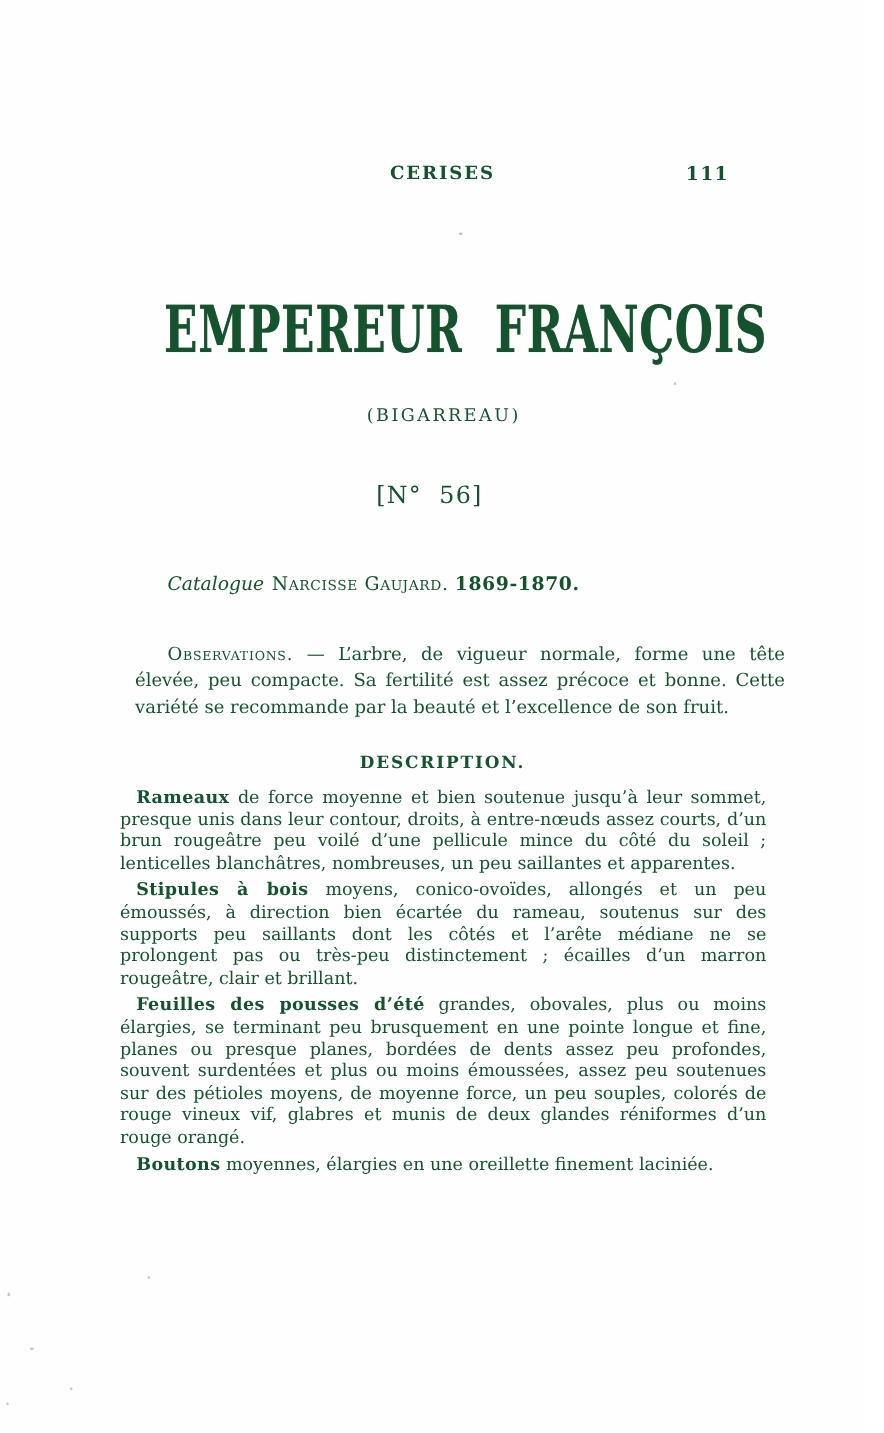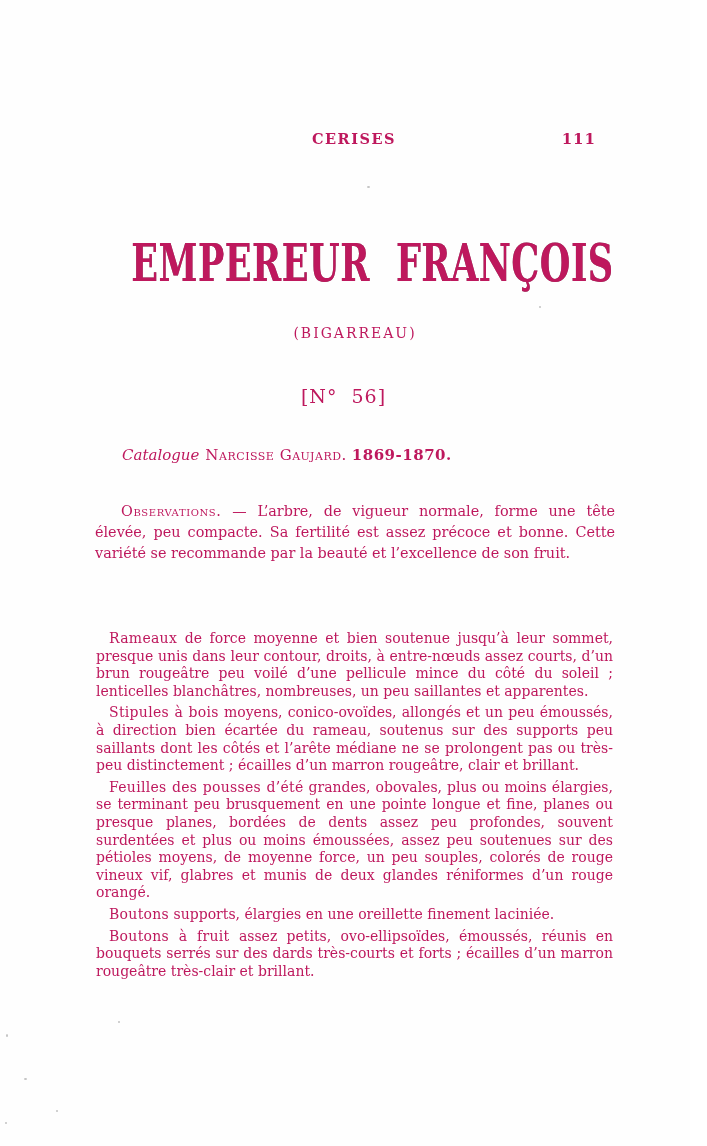--- a/index.html
+++ b/index.html
@@ -6,38 +6,38 @@
     margin: 0;
     padding: 0;
     background: #ffffff;
   }
   .page {
     position: relative;
     width: 690px;
     height: 1146px;
     background: #fefefe;
     font-family: "DejaVu Serif", "Liberation Serif", serif;
-    color: #be185d;
+    color: #14532d;
     overflow: hidden;
   }
   .running-title {
     position: absolute;
     top: 132px;
     left: 97px;
     width: 514px;
     text-align: center;
     font-size: 14.5px;
     letter-spacing: 1.5px;
     font-weight: bold;
     line-height: 1;
   }
   .page-number {
     position: absolute;
     top: 132px;
-    right: 94px;
+    right: 107px;
     font-size: 15px;
     font-weight: bold;
     letter-spacing: 1px;
     line-height: 1;
   }
   .main-title {
     position: absolute;
     top: 238px;
     left: 38px;
     width: 669px;
@@ -71,41 +71,41 @@
     text-align: center;
     font-size: 19px;
     letter-spacing: 1px;
     word-spacing: 7px;
     line-height: 1.2;
   }
   .catalogue {
     position: absolute;
     top: 446px;
     left: 122px;
-    margin: 0;
+    margin: 12px;
     font-size: 15px;
     line-height: 1.2;
   }
   .cat-word { font-style: italic; }
   .cat-name {
     font-variant: small-caps;
     letter-spacing: 0.5px;
     margin-left: 6px;
   }
   .cat-years {
     font-weight: bold;
     margin-left: 5px;
     letter-spacing: 0.5px;
   }
   .observations {
     position: absolute;
     top: 501px;
     left: 95px;
     width: 520px;
-    margin: 0;
+    margin: 13px;
     font-size: 14.4px;
     line-height: 21.2px;
     text-align: justify;
     text-indent: 26px;
   }
   .obs-lead {
     font-variant: small-caps;
     letter-spacing: 0.6px;
   }
   .section-heading {
@@ -126,21 +126,21 @@
     width: 517px;
   }
   .para {
     margin: 0 0 4px 0;
     font-size: 14px;
     line-height: 17.6px;
     text-align: justify;
     text-indent: 13px;
   }
   .para .lead {
-    font-weight: normal;
+    font-weight: bold;
     letter-spacing: 0.3px;
   }
   .speck {
     position: absolute;
     background: #8a8a8a;
     border-radius: 50%;
     opacity: 0.5;
   }
   .sp1 { left: 367px; top: 186px; width: 3px; height: 2px; }
   .sp2 { left: 539px; top: 306px; width: 2px; height: 2px; }
@@ -167,43 +167,41 @@
   <div class="number-label">[N° 56]</div>
 
   <p class="catalogue">
     <span class="cat-word">Catalogue</span><span class="cat-name">Narcisse Gaujard.</span><span class="cat-years">1869-1870.</span>
   </p>
 
   <p class="observations">
     <span class="obs-lead">Observations.</span><span> — L’arbre, de vigueur normale, forme une tête élevée, peu compacte. Sa fertilité est assez précoce et bonne. Cette variété se recommande par la beauté et l’excellence de son fruit.</span>
   </p>
 
+  <div class="section-heading">DESCRIPTION.</div>
 
   <div class="description">
 
     <p class="para">
       <span class="lead">Rameaux</span><span> de force moyenne et bien soutenue jusqu’à leur sommet, presque unis dans leur contour, droits, à entre-nœuds assez courts, d’un brun rougeâtre peu voilé d’une pellicule mince du côté du soleil ; lenticelles blanchâtres, nombreuses, un peu saillantes et apparentes.</span>
     </p>
 
     <p class="para">
       <span class="lead">Stipules à bois</span><span> moyens, conico-ovoïdes, allongés et un peu émoussés, à direction bien écartée du rameau, soutenus sur des supports peu saillants dont les côtés et l’arête médiane ne se prolongent pas ou très-peu distinctement ; écailles d’un marron rougeâtre, clair et brillant.</span>
     </p>
 
 
     <p class="para">
       <span class="lead">Feuilles des pousses d’été</span><span> grandes, obovales, plus ou moins élargies, se terminant peu brusquement en une pointe longue et fine, planes ou presque planes, bordées de dents assez peu profondes, souvent surdentées et plus ou moins émoussées, assez peu soutenues sur des pétioles moyens, de moyenne force, un peu souples, colorés de rouge vineux vif, glabres et munis de deux glandes réniformes d’un rouge orangé.</span>
     </p>
 
     <p class="para">
-      <span class="lead">Boutons</span><span> supports, élargies en une oreillette finement laciniée.</span>
-    </p>
-
-    <p class="para">
-      <span class="lead">Boutons à fruit</span><span> assez petits, ovo-ellipsoïdes, émoussés, réunis en bouquets serrés sur des dards très-courts et forts ; écailles d’un marron rougeâtre très-clair et brillant.</span>
-    </p>
+      <span class="lead">Boutons</span><span> moyennes, élargies en une oreillette finement laciniée.</span>
+    </p>
+
 
 
   </div>
 
   <div class="speck sp1"></div>
   <div class="speck sp2"></div>
   <div class="speck sp3"></div>
   <div class="speck sp4"></div>
   <div class="speck sp5"></div>
   <div class="speck sp6"></div>

